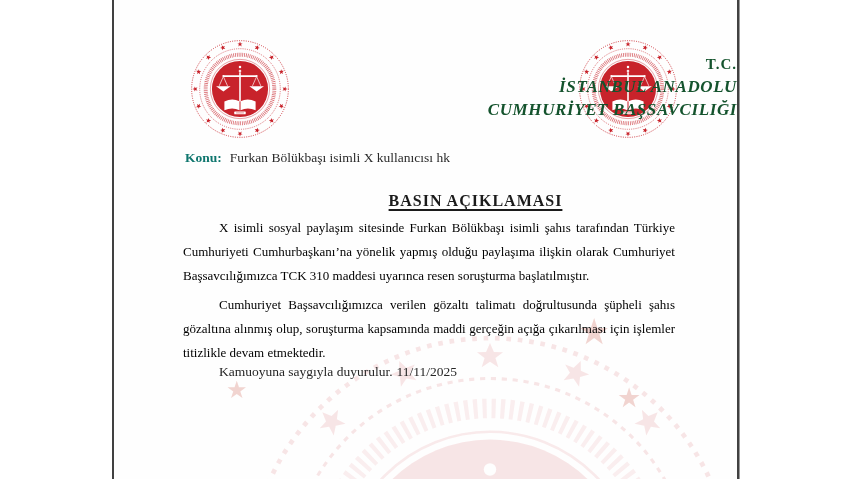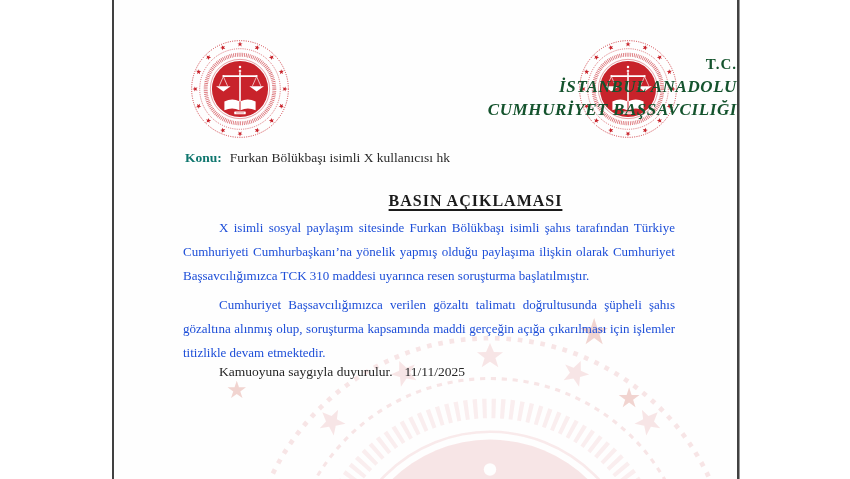--- a/index.html
+++ b/index.html
@@ -29,27 +29,27 @@
   .header .l1,.header .l2{font-size:17px;letter-spacing:.6px;line-height:23px;font-style:italic;}
   .subject{position:absolute;left:71px;top:150px;font-size:13.5px;color:#2a2a2a;}
   .subject .lbl{font-weight:bold;margin-right:8px;color:#0f766e;}
   .doc-title{
     position:absolute;left:0;top:192px;width:723px;text-align:center;
     font-size:16px;font-weight:bold;letter-spacing:1px;color:#1b1b1b;
     text-decoration:underline;text-underline-offset:3px;text-decoration-thickness:1.5px;
   }
   .bodytext{
     position:absolute;left:69px;top:216px;width:492px;
-    font-size:13px;line-height:24px;text-align:justify;color:#1d4ed8;
+    font-size:13px;line-height:24px;text-align:justify;color:#000000;
   }
   .bodytext p{margin:0;text-indent:36px;}
   .bodytext p.p2{margin-top:5px;}
   .closing{position:absolute;left:69px;top:364px;width:492px;font-size:13.5px;color:#262626;}
   .closing .ind{display:inline-block;width:36px;}
-  .closing .date{margin-left:12px;}
+  .closing .date{margin-left:4px;}
   .signature{
     position:absolute;left:69px;top:402px;width:490px;text-align:right;
     font-size:14px;font-weight:bold;color:#1d1d1d;word-spacing:4px;
   }
   .defs-holder{position:absolute;width:0;height:0;overflow:hidden;}
 </style>
 </head>
 <body>
 
 <svg class="defs-holder" aria-hidden="true">

